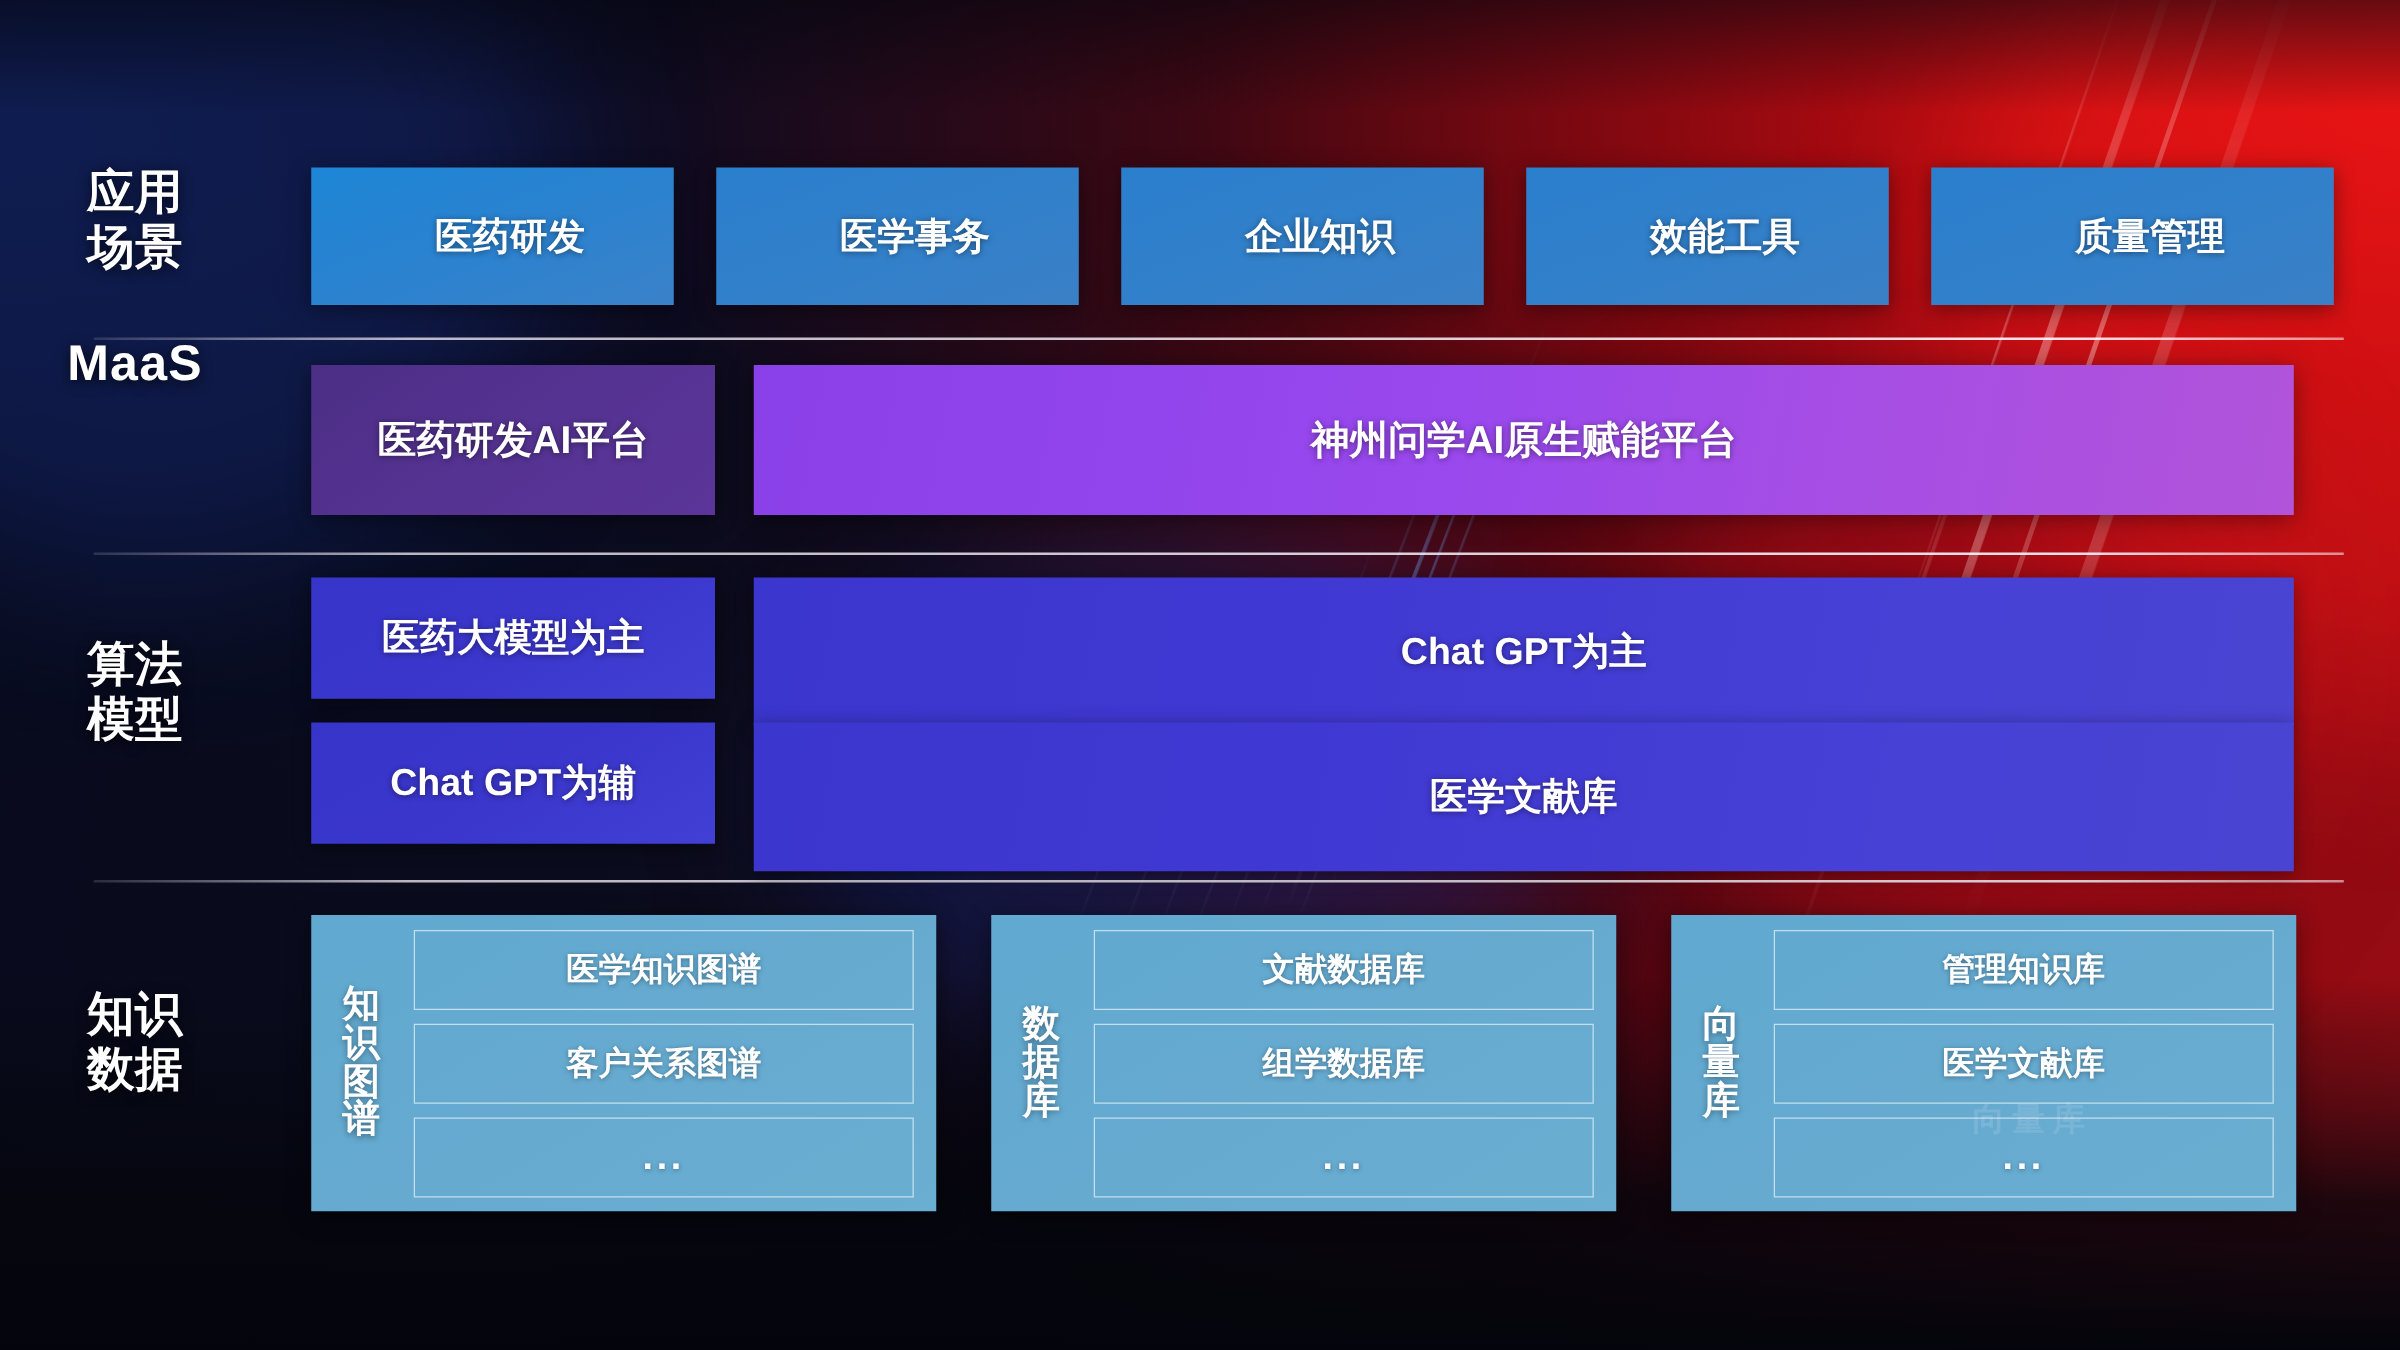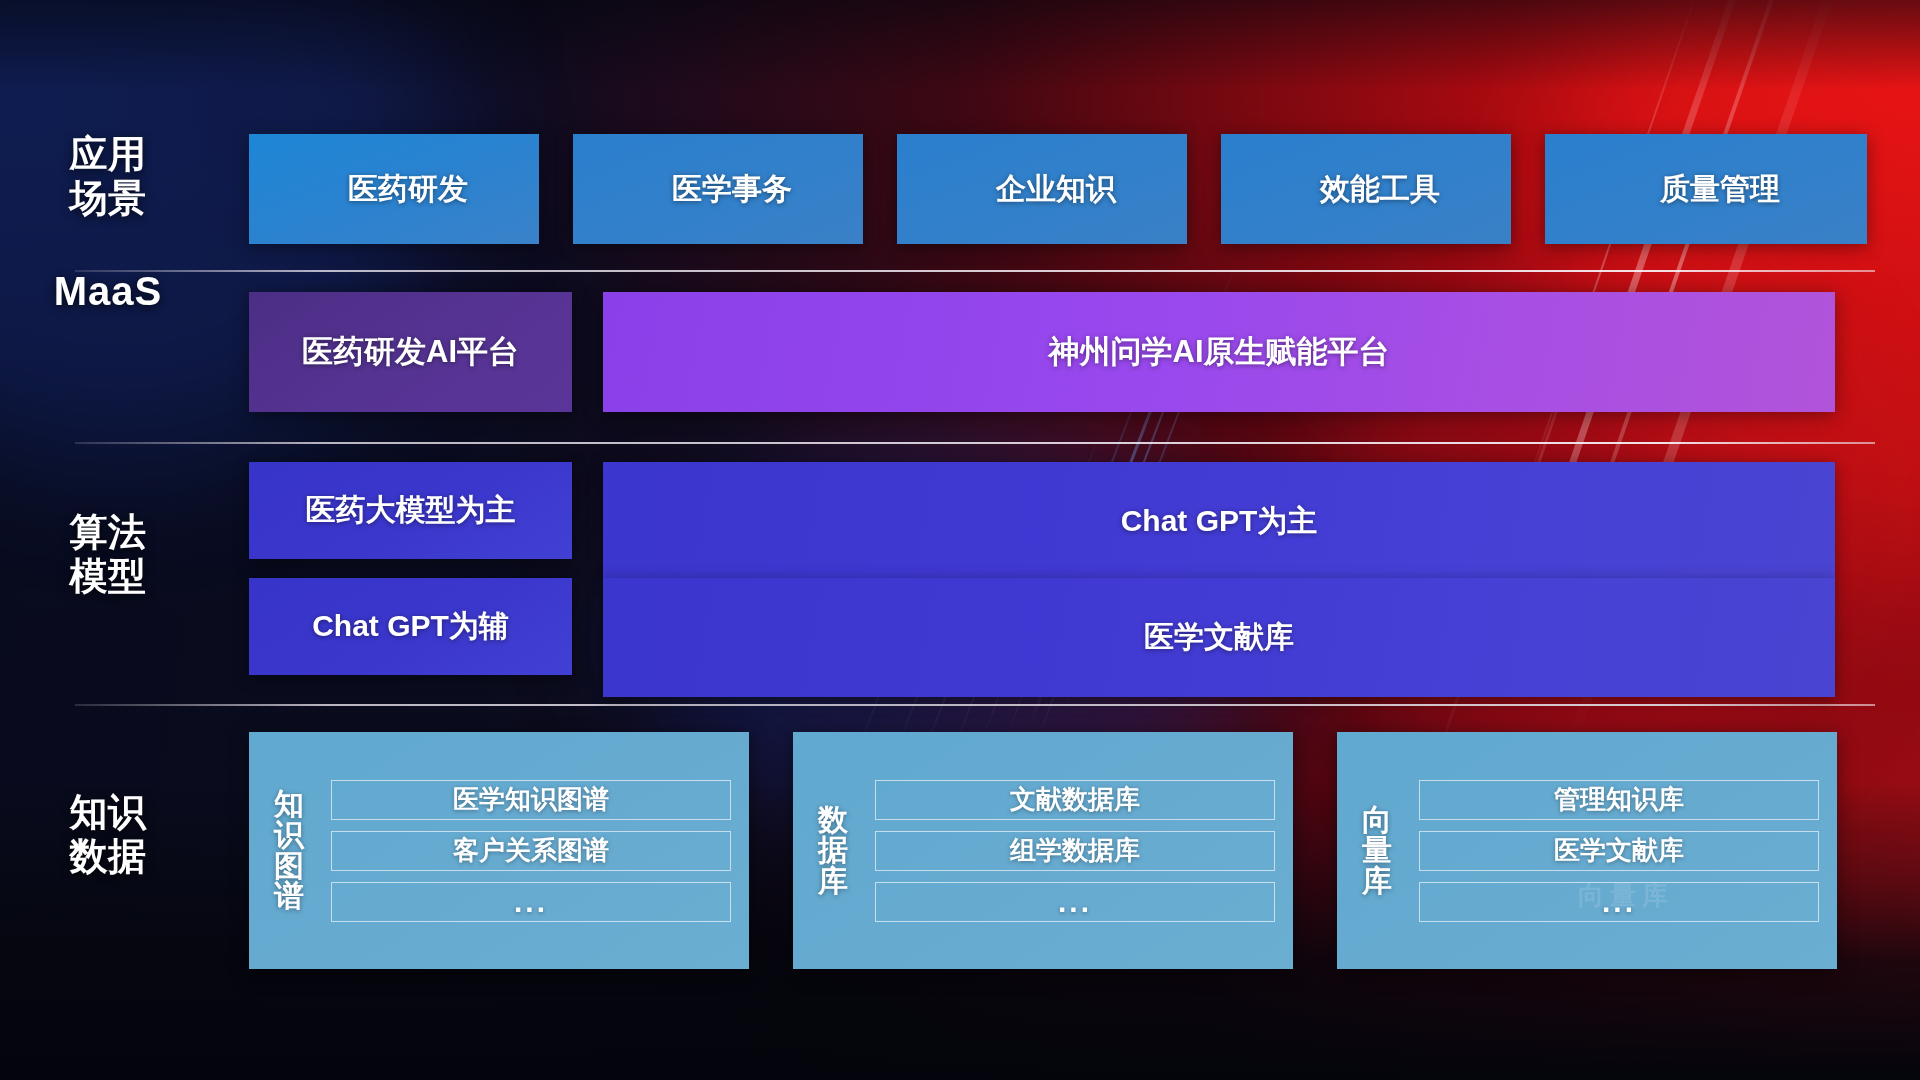--- a/index.html
+++ b/index.html
@@ -105,21 +105,21 @@
   }
   .kgroup .vlabel{
     width:56px;flex:0 0 56px;color:#fff;font-weight:bold;font-size:30px;
     line-height:1.02;text-align:center;
     text-shadow:0 1px 5px rgba(0,0,0,.4);
     display:flex;flex-direction:column;justify-content:center;align-items:center;
     letter-spacing:0;
   }
   .kgroup .klist{flex:1;display:flex;flex-direction:column;gap:11px;margin-left:14px;}
   .kitem{
-    height:40px;border:1px solid rgba(255,255,255,.62);
+    height:64px;border:1px solid rgba(255,255,255,.62);
     display:flex;align-items:center;justify-content:center;
     color:#fff;font-weight:bold;font-size:26px;
     text-shadow:0 1px 4px rgba(0,0,0,.35);
     box-sizing:border-box;
   }
   .kitem.dots{font-size:30px;letter-spacing:3px;}
 
   .watermark{
     position:absolute;color:rgba(255,255,255,.13);font-size:26px;
     font-weight:bold;letter-spacing:6px;pointer-events:none;

